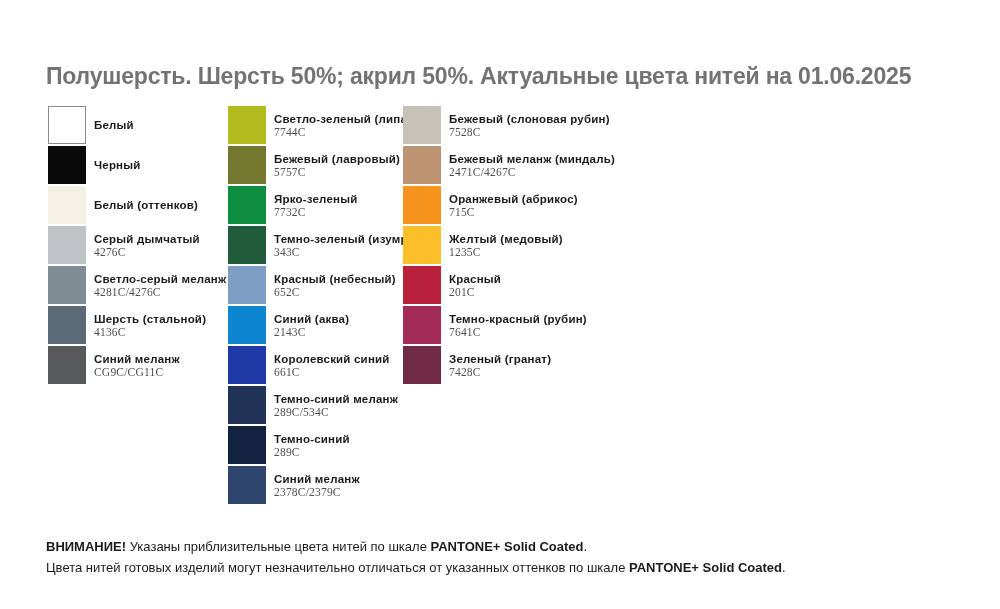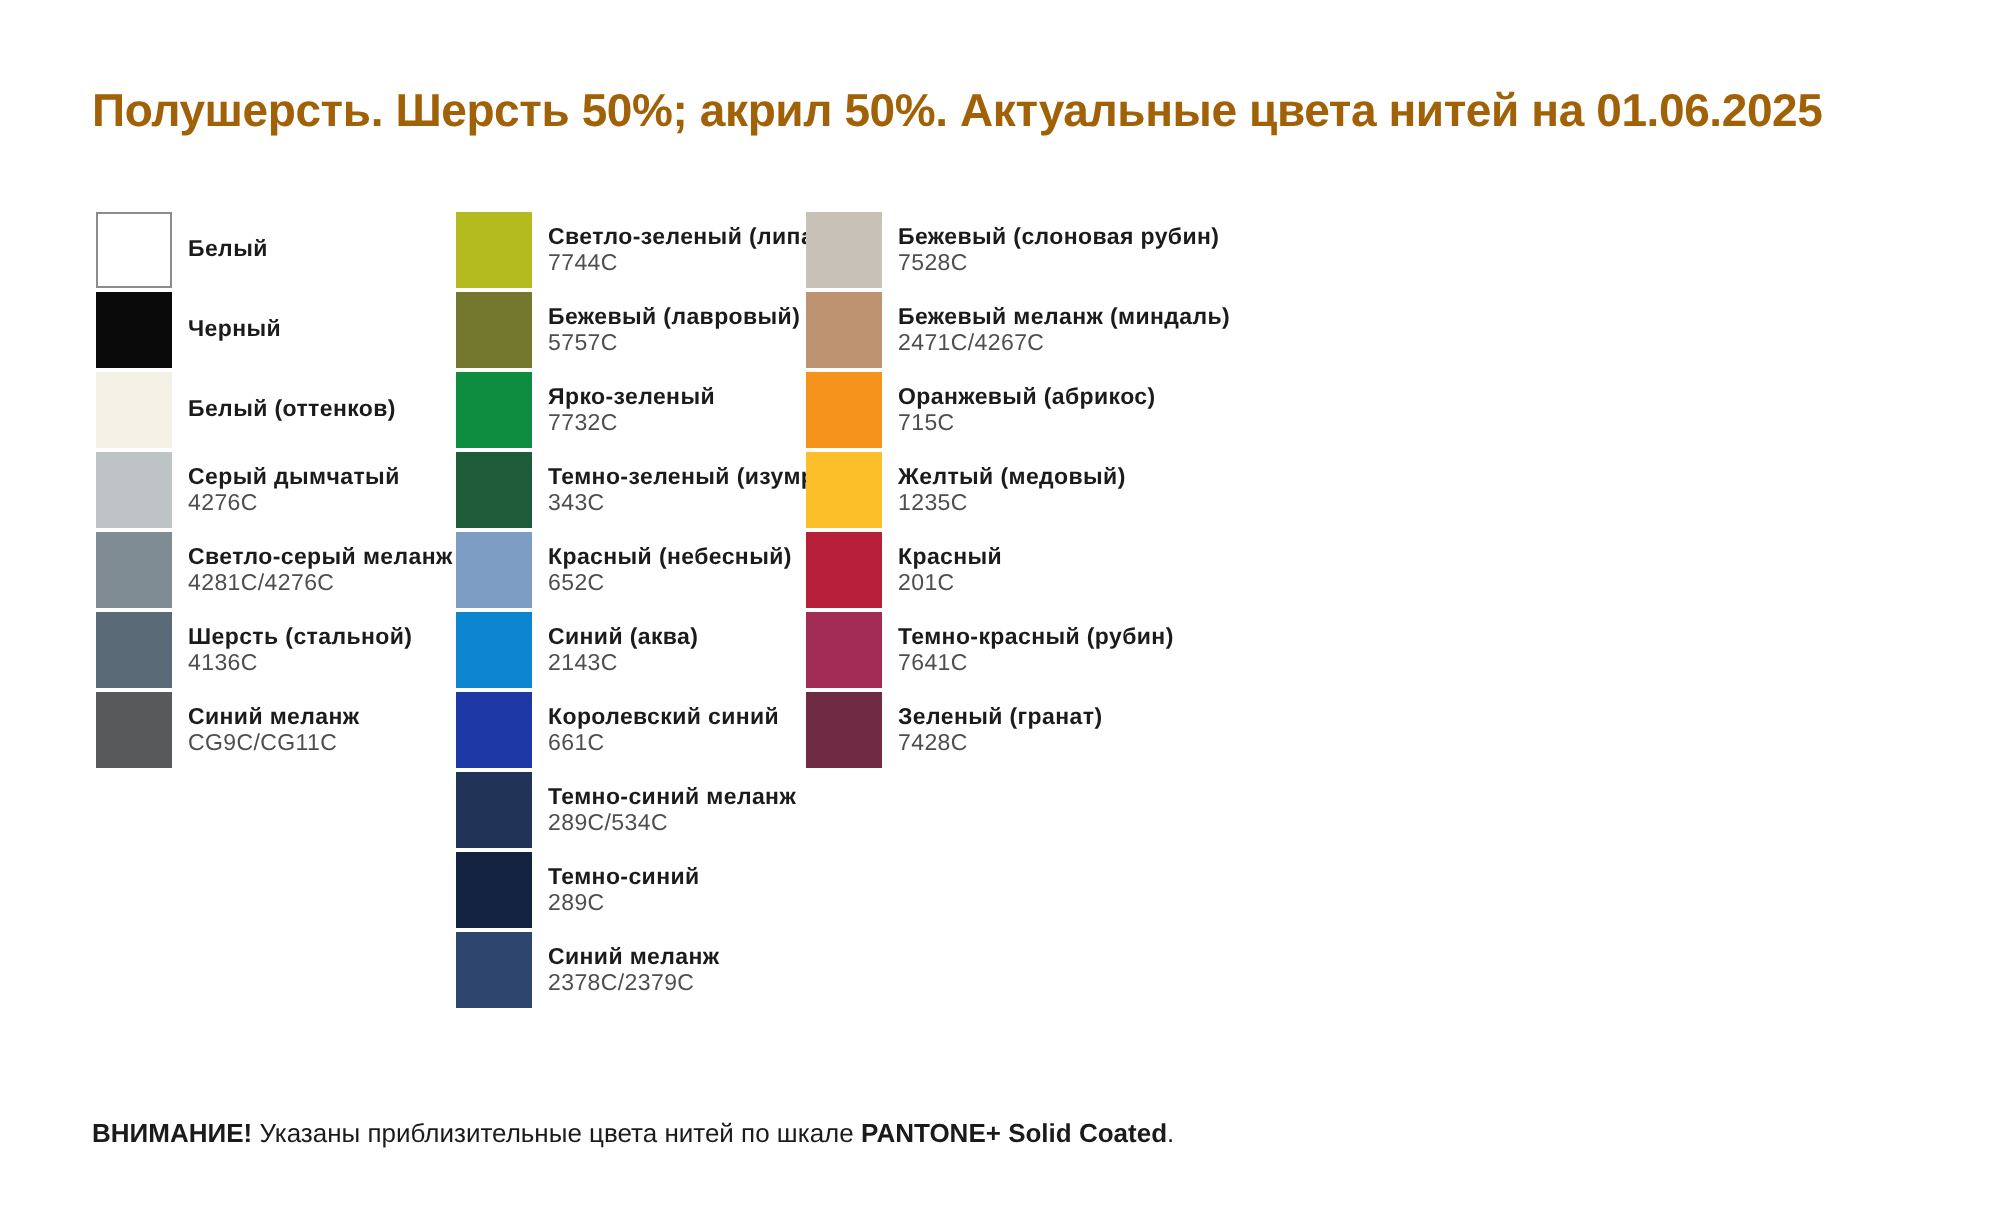--- a/index.html
+++ b/index.html
@@ -6,25 +6,25 @@
   html, body { background: #ffffff; }
   body {
     width: 1000px; height: 609px;
     position: relative;
     overflow: hidden;
     font-family: "Liberation Sans", "DejaVu Sans", sans-serif;
     color: #1b1b1b;
   }
   .page-title {
     position: absolute;
-    left: 46px; top: 42px;
+    left: 46px; top: 63px;
     font-size: 23px;
     font-weight: bold;
     letter-spacing: -0.2px;
-    color: #a16207;
+    color: #737373;
     white-space: nowrap;
   }
   .swatch-column {
     position: absolute;
     top: 106px;
   }
   .col-1 { left: 48px; }
   .col-2 { left: 228px; }
   .col-3 { left: 403px; }
   .color-row {
@@ -52,24 +52,25 @@
     color: #1b1b1b;
     line-height: 14px;
     letter-spacing: 0.2px;
   }
   .pantone-code {
     font-size: 11.5px;
     font-weight: normal;
     color: #4e4e4e;
     line-height: 13px;
     letter-spacing: 0.2px;
+    font-family: Liberation Serif, serif;
   }
   .footer {
     position: absolute;
-    left: 46px; top: 556px;
+    left: 46px; top: 536px;
     font-size: 13px;
     line-height: 21px;
     color: #1b1b1b;
     white-space: nowrap;
   }
   .footer b { font-weight: bold; }
 </style>
 </head>
 <body>
 
@@ -247,13 +248,16 @@
       <div class="color-name">Зеленый (гранат)</div>
       <div class="pantone-code">7428C</div>
     </div>
   </div>
   </div>
 
 <div class="footer">
   <div>
     <b>ВНИМАНИЕ!</b><span> Указаны приблизительные цвета нитей по шкале </span><b>PANTONE+ Solid Coated</b><span>.</span>
   </div>
+  <div>
+    <span>Цвета нитей готовых изделий могут незначительно отличаться от указанных оттенков по шкале </span><b>PANTONE+ Solid Coated</b><span>.</span>
+  </div>
 </div>
 
 </body></html>

